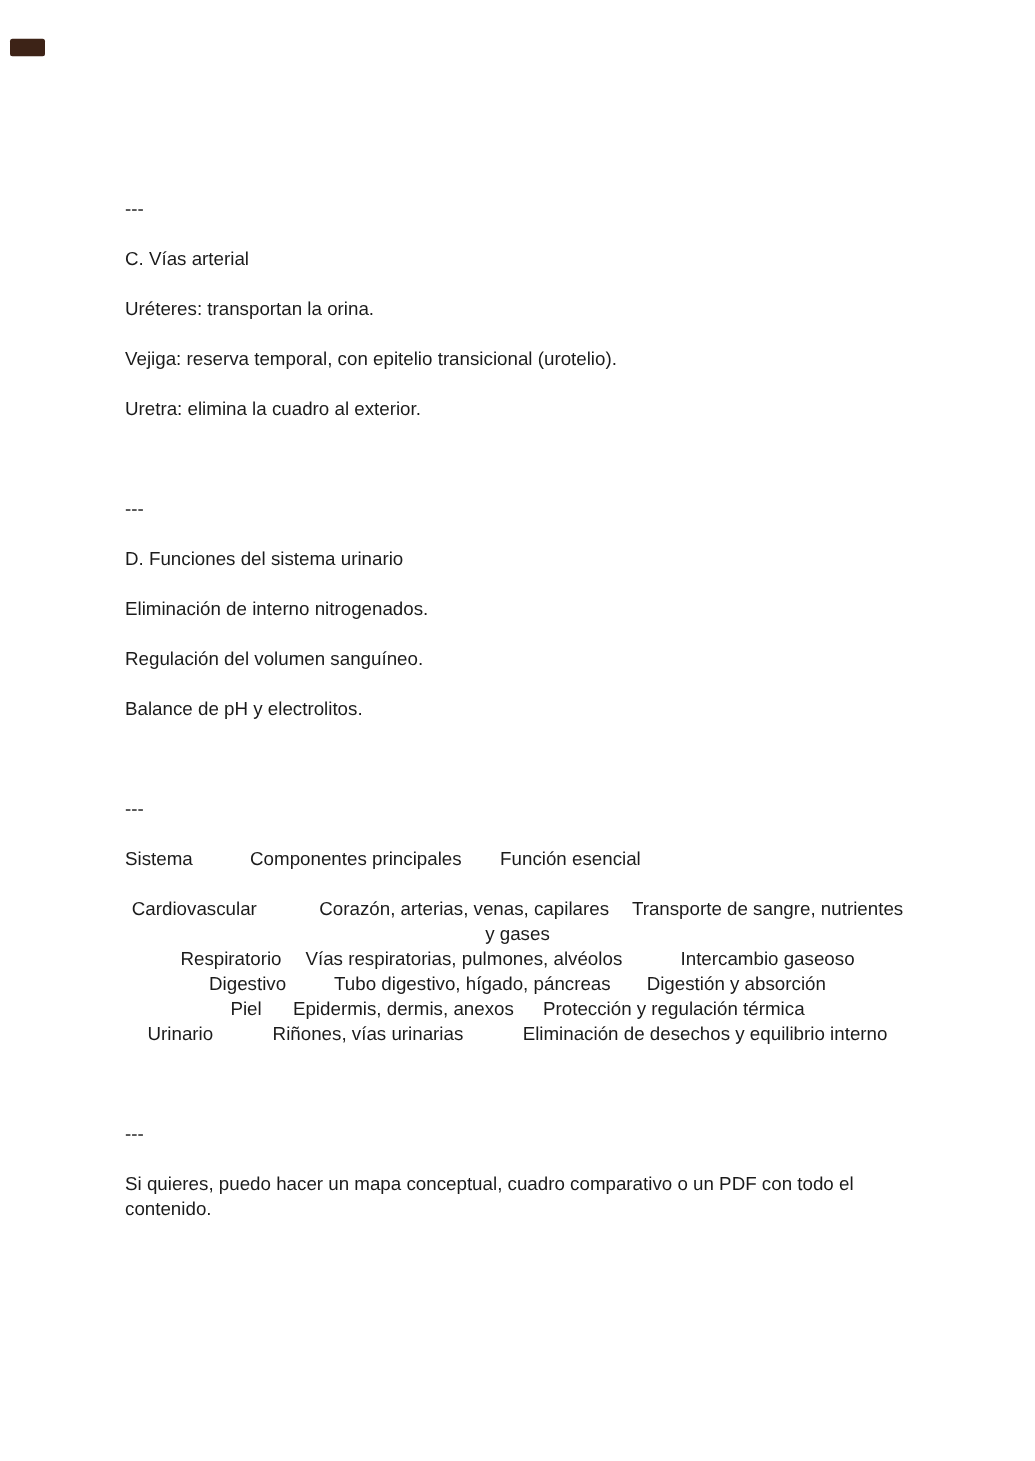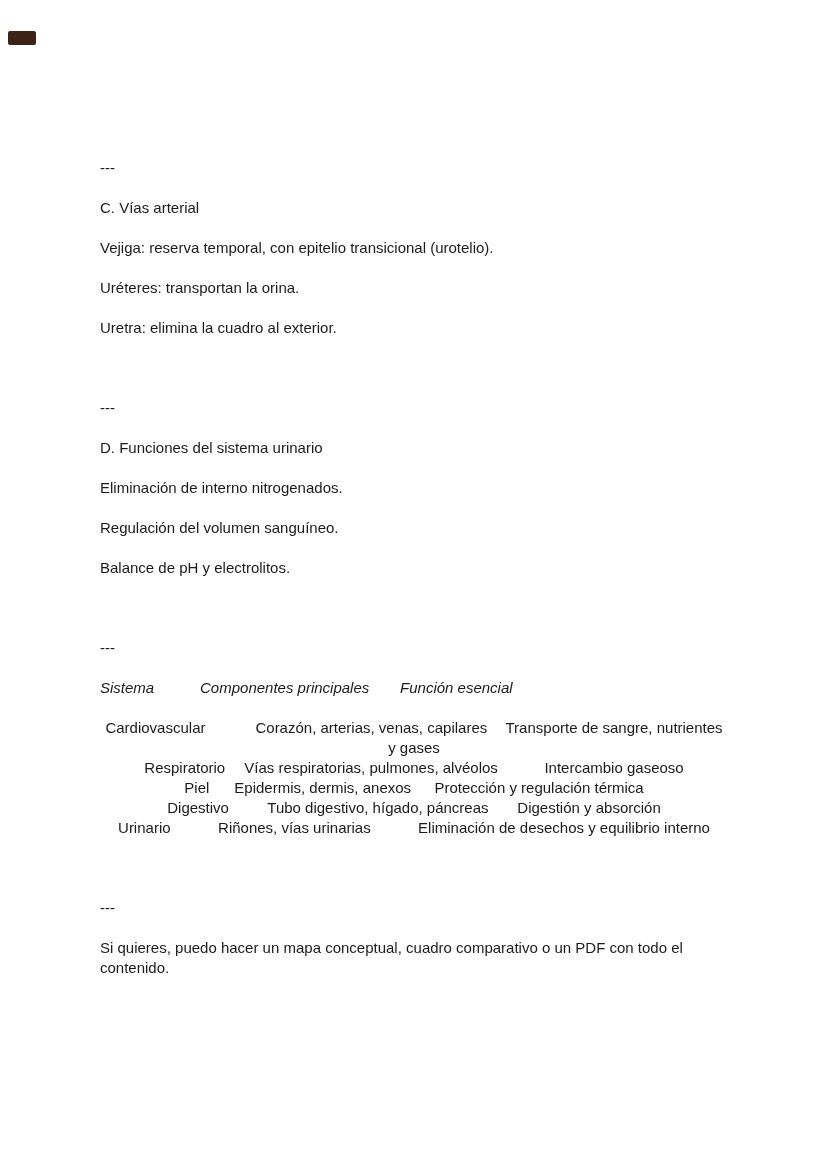--- a/index.html
+++ b/index.html
@@ -39,62 +39,61 @@
     margin-top: 60px !important;
   }
   .thead,
   .trow {
     white-space: pre-wrap;
     tab-size: 12;
     -moz-tab-size: 12;
   }
   .thead {
     margin: 20px 0;
-    font-style: italic;
   }
   .trows {
     margin: 20px 0;
     text-align: center;
   }
   .trow {
     margin: 0;
     line-height: 20px;
   }
 </style>
 </head>
 <body>
 
 <div class="corner-artifact" style="background: rgb(61, 35, 23);"></div>
 
 <div class="content">
 
   <p>---</p>
 
   <p>C. Vías arterial</p>
+  <p>Uréteres: transportan la orina.</p>
   <p>Vejiga: reserva temporal, con epitelio transicional (urotelio).</p>
-  <p>Uréteres: transportan la orina.</p>
   <p>Uretra: elimina la cuadro al exterior.</p>
 
   <p class="gap-above">---</p>
 
   <p>D. Funciones del sistema urinario</p>
   <p>Eliminación de interno nitrogenados.</p>
   <p>Regulación del volumen sanguíneo.</p>
   <p>Balance de pH y electrolitos.</p>
 
   <p class="gap-above">---</p>
 
 
   <p class="thead">Sistema	Componentes principales	Función esencial</p>
 
   <div class="trows">
       <div class="trow">Cardiovascular	Corazón, arterias, venas, capilares	Transporte de sangre, nutrientes y gases</div>
       <div class="trow">Respiratorio	Vías respiratorias, pulmones, alvéolos	Intercambio gaseoso</div>
+      <div class="trow">Digestivo	Tubo digestivo, hígado, páncreas	Digestión y absorción</div>
       <div class="trow">Piel	Epidermis, dermis, anexos	Protección y regulación térmica</div>
-      <div class="trow">Digestivo	Tubo digestivo, hígado, páncreas	Digestión y absorción</div>
       <div class="trow">Urinario	Riñones, vías urinarias	Eliminación de desechos y equilibrio interno</div>
     </div>
 
   <p class="gap-above">---</p>
 
   <p>Si quieres, puedo hacer un mapa conceptual, cuadro comparativo o un PDF con todo el contenido.</p>
 
 </div>
 
 </body></html>

